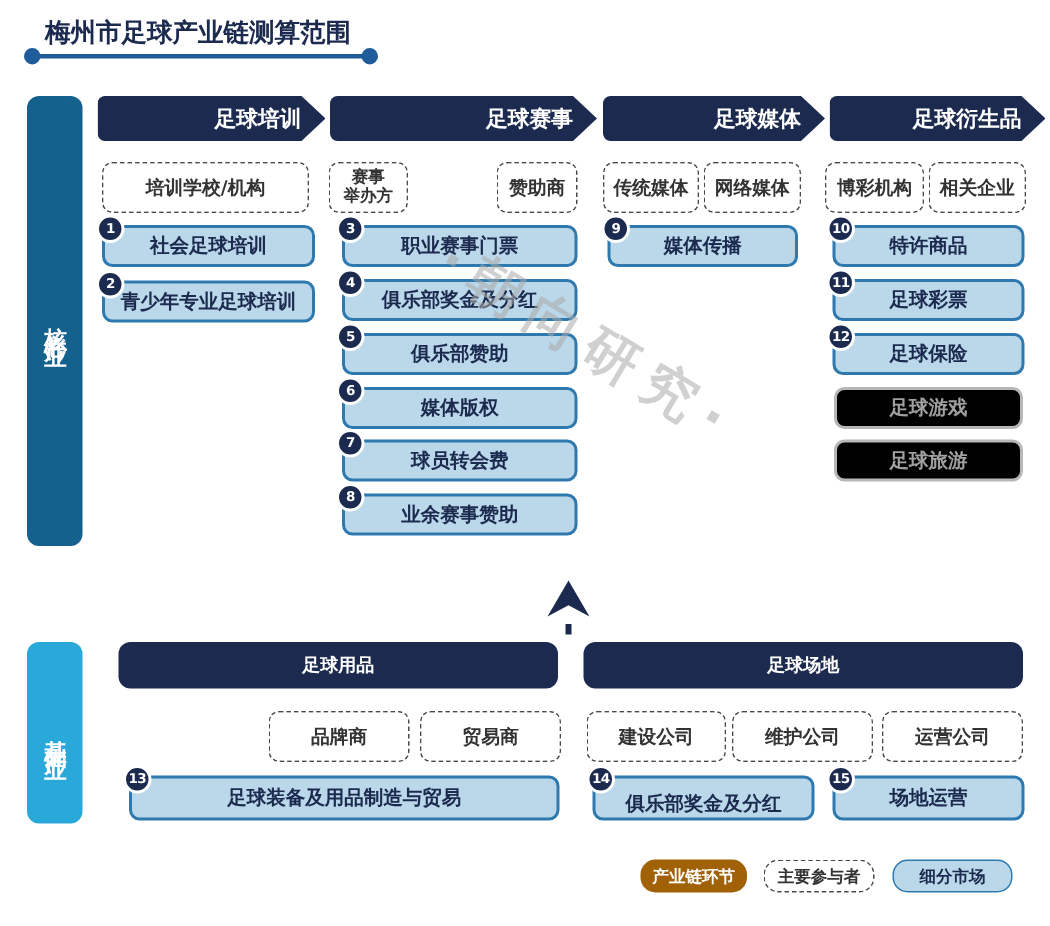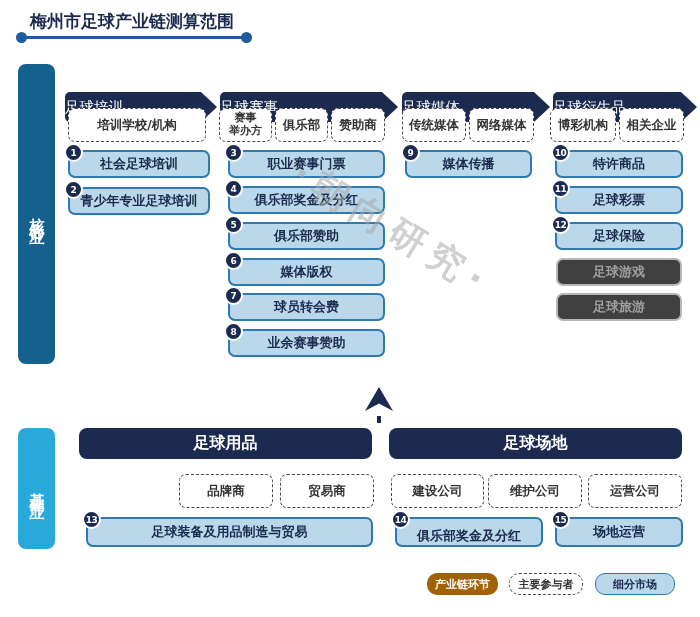--- a/index.html
+++ b/index.html
@@ -14,33 +14,33 @@
   .watermark{font-size:36px;font-weight:bold;color:rgba(170,170,170,0.55);
              letter-spacing:9px;white-space:nowrap;transform:rotate(31deg);
              transform-origin:0 0;z-index:9;pointer-events:none;}
 
   .vbar{border-radius:8px;display:flex;align-items:center;justify-content:center;}
   .vbar span{writing-mode:vertical-rl;text-orientation:upright;color:#fff;
              font-weight:bold;font-size:15px;letter-spacing:4px;}
   .core{background:#15618E;}
   .base{background:#29A9DA;}
 
-  .hdr{background:#1B2A4E;border-radius:5px;color:#fff;font-weight:normal;font-size:14.5px;
-       display:flex;align-items:center;justify-content:flex-start;padding-right:16px;
-       clip-path:polygon(0 0,calc(100% - 16px) 0,100% 50%,calc(100% - 16px) 100%,0 100%);margin-top:28px;}
-  .hdrflat{background:#1B2A4E;border-radius:8px;color:#fff;font-weight:bold;font-size:16px;
+  .hdr{background:#1B2A4E;border-radius:5px;color:#fff;font-weight:bold;font-size:14.5px;
+       display:flex;align-items:center;justify-content:flex-end;padding-right:16px;
+       clip-path:polygon(0 0,calc(100% - 16px) 0,100% 50%,calc(100% - 16px) 100%,0 100%);}
+  .hdrflat{background:#1B2A4E;border-radius:8px;color:#fff;font-weight:bold;font-size:12px;
            display:flex;align-items:center;justify-content:center;}
 
   .pbox{background:#fff;border:1.5px dashed #4A4A4A;border-radius:7px;color:#333;
         font-size:12.5px;font-weight:600;display:flex;align-items:center;justify-content:center;
         text-align:center;white-space:pre-line;line-height:1.15;}
 
   .mbox{background:#BAD8E9;border:2px solid #2E79AE;border-radius:7px;color:#1B2A4E;
         font-size:13px;font-weight:bold;display:flex;align-items:center;justify-content:center;}
-  .mbox.disabled{background:#404040;border-color:#B7B7B7;color:#A0A0A0;}
+  .mbox.disabled{background:#000000;border-color:#B7B7B7;color:#A0A0A0;}
 
   .nc{position:absolute;left:-6px;top:-9px;width:15px;height:15px;border-radius:50%;
       background:#1B2A4E;border:2px solid #fff;color:#fff;font-size:9px;font-weight:bold;
       display:flex;align-items:center;justify-content:center;letter-spacing:-0.5px;z-index:3;}
 
   .lg{border-radius:10px;font-size:11px;font-weight:bold;display:flex;align-items:center;
       justify-content:center;}
   .lg.chain{background:#a16207;color:#fff;}
   .lg.part{background:#fff;border:1.5px dashed #4A4A4A;color:#333;}
   .lg.mkt{background:#BAD8E9;border:1.5px solid #2E79AE;color:#1B2A4E;}
@@ -70,21 +70,20 @@
   <div class="abs hdr" style="left:402px;top:64px;width:148px;height:30px;">
     <span>足球媒体</span>
   </div>
   <div class="abs hdr" style="left:553px;top:64px;width:144px;height:30px;">
     <span>足球衍生品</span>
   </div>
 
   <div class="abs pbox" style="left:68px;top:108px;width:138px;height:34px;">培训学校/机构</div>
   <div class="abs pbox" style="left:219px;top:108px;width:53px;height:34px;font-size:11px;">赛事
 举办方</div>
-  <div class="abs pbox" style="left:275px;top:108px;width:53px;height:34px;">俱乐部</div>
   <div class="abs pbox" style="left:331px;top:108px;width:54px;height:34px;">赞助商</div>
   <div class="abs pbox" style="left:402px;top:108px;width:64px;height:34px;">传统媒体</div>
   <div class="abs pbox" style="left:469px;top:108px;width:65px;height:34px;">网络媒体</div>
   <div class="abs pbox" style="left:550px;top:108px;width:66px;height:34px;">博彩机构</div>
   <div class="abs pbox" style="left:619px;top:108px;width:65px;height:34px;">相关企业</div>
 
   <div class="abs mbox" style="left:68px;top:150px;width:142px;height:28px;">
     <span class="nc">1</span>
     <span>社会足球培训</span>
   </div>

